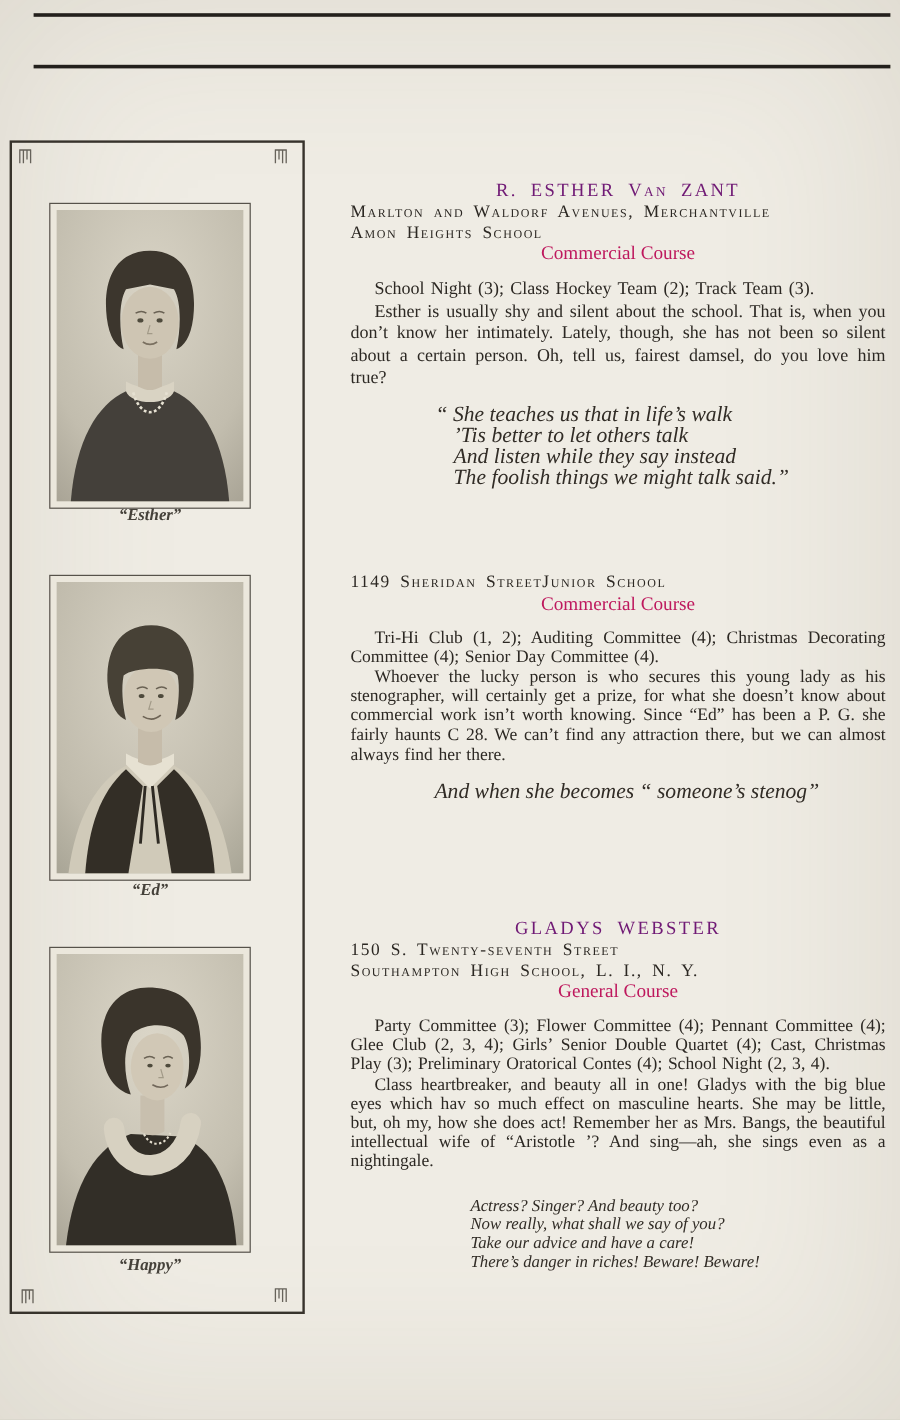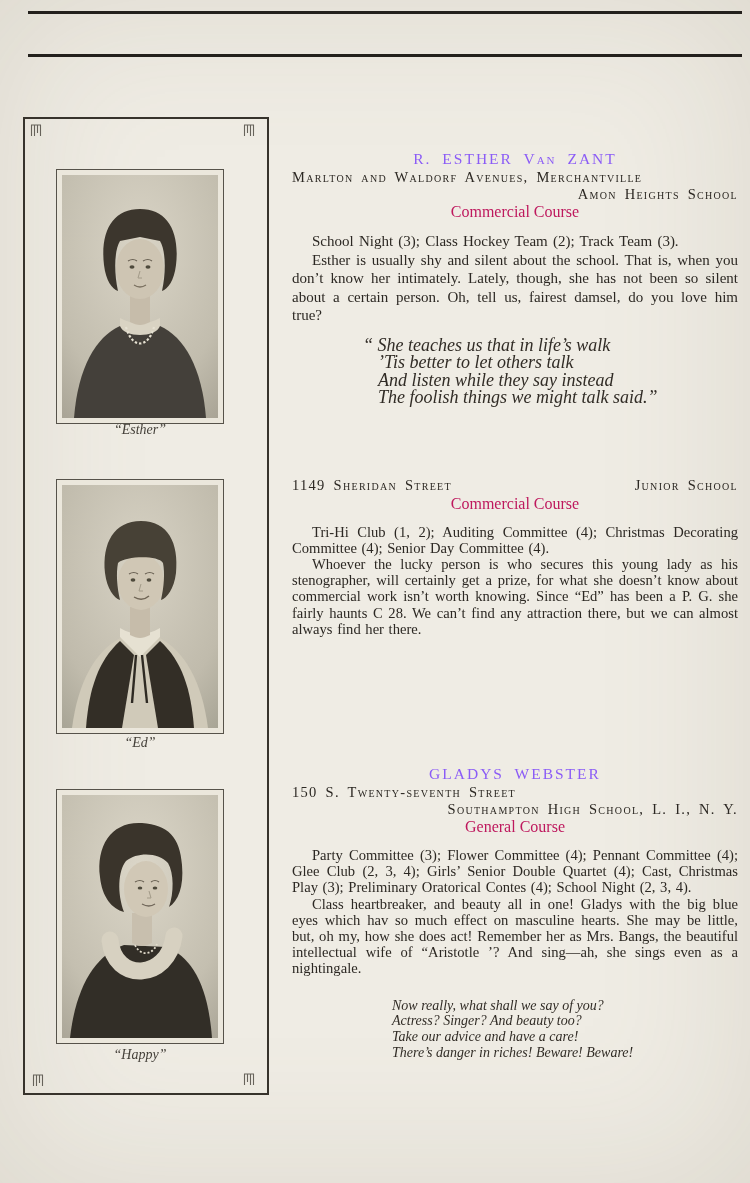--- a/index.html
+++ b/index.html
@@ -11,22 +11,22 @@
     overflow:hidden;
   }
   .rule{position:absolute;left:28px;width:714px;height:3px;background:#23201c;}
   .rule-top{top:11px;}
   .rule-bottom{top:54px;}
   .page-title{
     position:absolute;top:23px;left:0;width:750px;text-align:center;
     font-weight:bold;font-size:17.5px;letter-spacing:.4px;color:#1f1c18;
   }
   .photo-frame{
-    position:absolute;left:23px;top:117px;width:246px;height:978px;
-    border:2px solid #37332c;box-sizing:border-box;
+    position:absolute;left:8px;top:117px;width:246px;height:978px;
+    border:2px solid #37332c;box-sizing:border-box;font-weight:bold;
   }
   .orn{position:absolute;width:12px;height:14px;opacity:.8;}
   .orn svg{display:block;}
   .orn-tl{left:5px;top:4px;}
   .orn-tr{left:218px;top:4px;}
   .orn-bl{left:7px;top:954px;}
   .orn-br{left:218px;top:953px;}
   .photo{
     position:absolute;left:31px;width:168px;height:255px;box-sizing:border-box;
     border:1px solid #56524a;background:#ebe7dc;padding:5px;
@@ -42,26 +42,26 @@
   .caption-1{top:303px;}
   .caption-2{top:616px;}
   .caption-3{top:928px;}
   .entry{position:absolute;left:292px;width:446px;}
   .entry-1{top:150px;}
   .entry-2{top:477px;}
   .entry-3{top:765px;}
   .sc{font-variant:small-caps;letter-spacing:1.3px;word-spacing:3px;}
   .name{
     margin:0 0 1px 0;text-align:center;font-weight:normal;
-    font-size:15.5px;letter-spacing:2px;word-spacing:5px;color:#8b5cf6;
+    font-size:15.5px;letter-spacing:2px;word-spacing:5px;color:#701a75;
   }
   .line{font-size:14.5px;line-height:16.5px;}
   .left{text-align:left;}
-  .right{text-align:right;}
-  .addr-row{display:flex;justify-content:space-between;font-size:14.5px;line-height:16.5px;}
+  .right{}
+  .addr-row{display:flex;justify-content:flex-start;font-size:14.5px;line-height:16.5px;}
   .course{text-align:center;font-size:16px;line-height:19px;margin-bottom:11px;color:#be185d;}
   .para{margin:0;text-align:justify;text-indent:20px;}
   .entry-1 .para{font-size:15px;line-height:18.6px;word-spacing:1.5px;}
   .entry-2 .para,.entry-3 .para{font-size:14.6px;line-height:16.2px;word-spacing:1px;}
   .verse{font-style:italic;font-size:18px;color:#312c26;}
   .entry-1 .verse{margin:12px 0 0 86px;line-height:17.5px;}
   .entry-1 .verse-line:first-child{margin-left:-15px;}
   .entry-2 .verse{margin:14px 0 0 70px;line-height:17px;}
   .entry-3 .verse{margin:21px 0 0 100px;line-height:15.8px;font-size:14px;}
   .page-number{
@@ -196,33 +196,34 @@
 
   <section class="entry entry-2">
     <div class="addr-row">
       <span class="sc">1149 Sheridan Street</span>
       <span class="sc">Junior School</span>
     </div>
     <div class="course">Commercial Course</div>
     <p class="para">Tri-Hi Club (1, 2); Auditing Committee (4); Christmas Decorating Committee (4); Senior Day Committee (4).</p>
     <p class="para">Whoever the lucky person is who secures this young lady as his stenographer, will certainly get a prize, for what she doesn’t know about commercial work isn’t worth knowing.  Since “Ed” has been a P. G. she fairly haunts C 28.  We can’t find any attraction there, but we can almost always find her there.</p>
     <div class="verse">
+      <div class="verse-line">And when she becomes “ someone’s stenog”</div>
     </div>
   </section>
 
   <section class="entry entry-3">
     <h2 class="name sc">GLADYS WEBSTER</h2>
     <div class="line left sc">150 S. Twenty-seventh Street</div>
     <div class="line right sc">Southampton High School, L. I., N. Y.</div>
     <div class="course">General Course</div>
     <p class="para">Party Committee (3); Flower Committee (4); Pennant Committee (4); Glee Club (2, 3, 4); Girls’ Senior Double Quartet (4); Cast, Christmas Play (3); Preliminary Oratorical Contes (4); School Night (2, 3, 4).</p>
     <p class="para">Class heartbreaker, and beauty all in one!  Gladys with the big blue eyes which hav so much effect on masculine hearts.  She may be little, but, oh my, how she does act!  Remember her as Mrs. Bangs, the beautiful intellectual wife of “Aristotle ’?  And sing—ah, she sings even as a nightingale.</p>
     <div class="verse">
+      <div class="verse-line">Actress?  Singer?  And beauty too?</div>
       <div class="verse-line">Now really, what shall we say of you?</div>
-      <div class="verse-line">Actress?  Singer?  And beauty too?</div>
       <div class="verse-line">Take our advice and have a care!</div>
       <div class="verse-line">There’s danger in riches!  Beware!  Beware!</div>
     </div>
   </section>
 
   <div class="page-number">Page Fifty-two</div>
 
 </div>
 
 </body></html>

